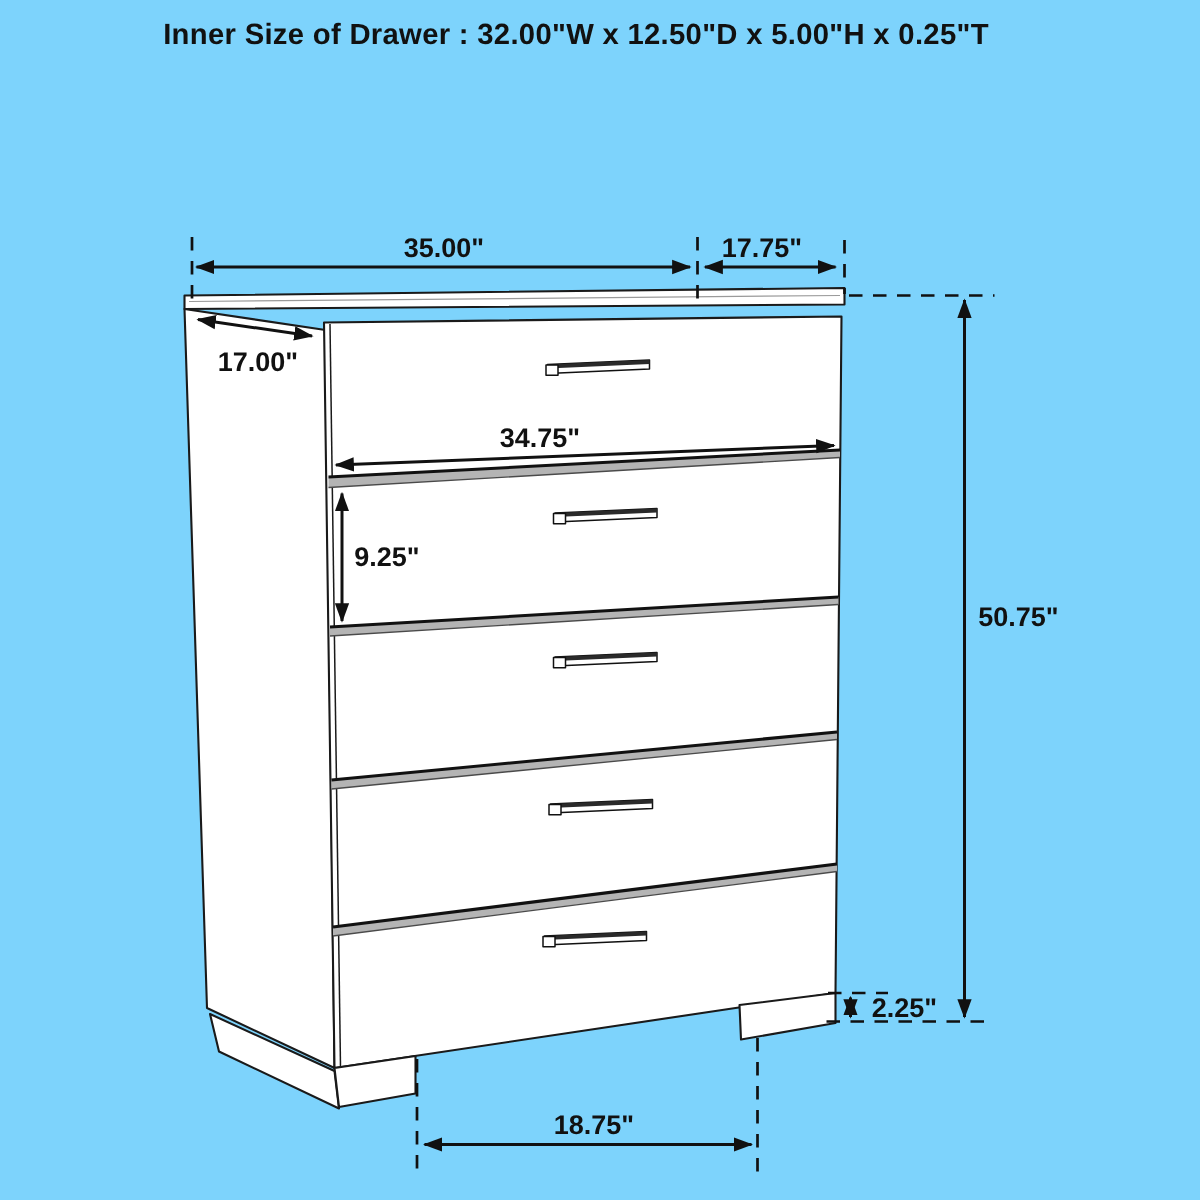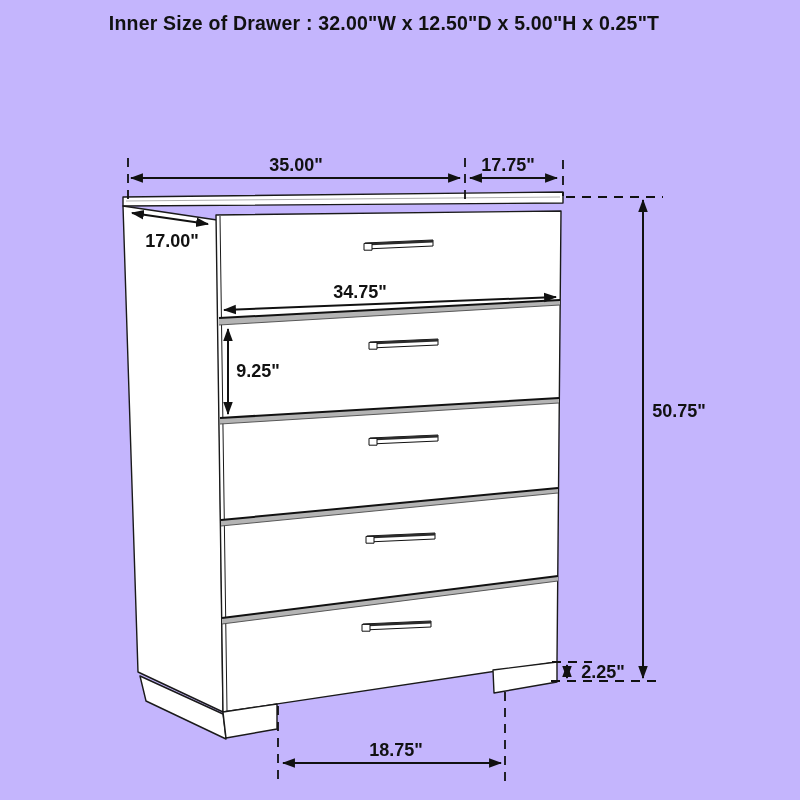--- a/index.html
+++ b/index.html
@@ -4,21 +4,21 @@
 <style>
   html, body {
     margin: 0;
     padding: 0;
     background: #ffffff;
   }
   .canvas {
     position: relative;
     width: 800px;
     height: 800px;
-    background: #c4b5fd;
+    background: #7dd3fc;
     overflow: hidden;
     font-family: "Liberation Sans", sans-serif;
   }
   .title {
     position: absolute;
     top: 12px;
     left: 0;
     width: 768px;
     text-align: center;
     font-size: 19.5px;

